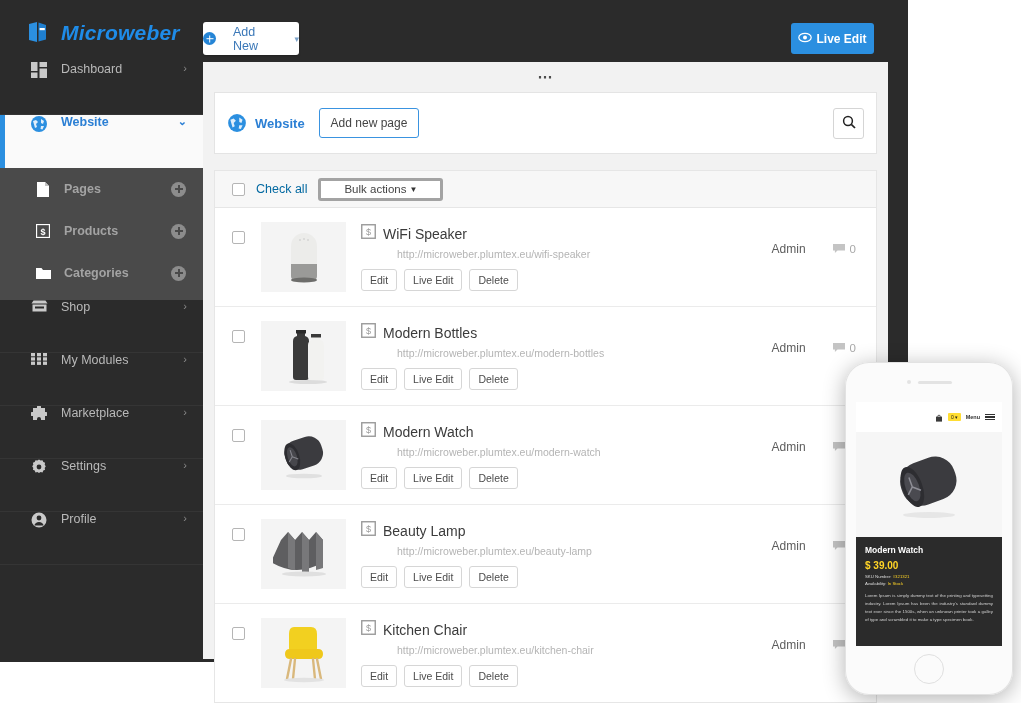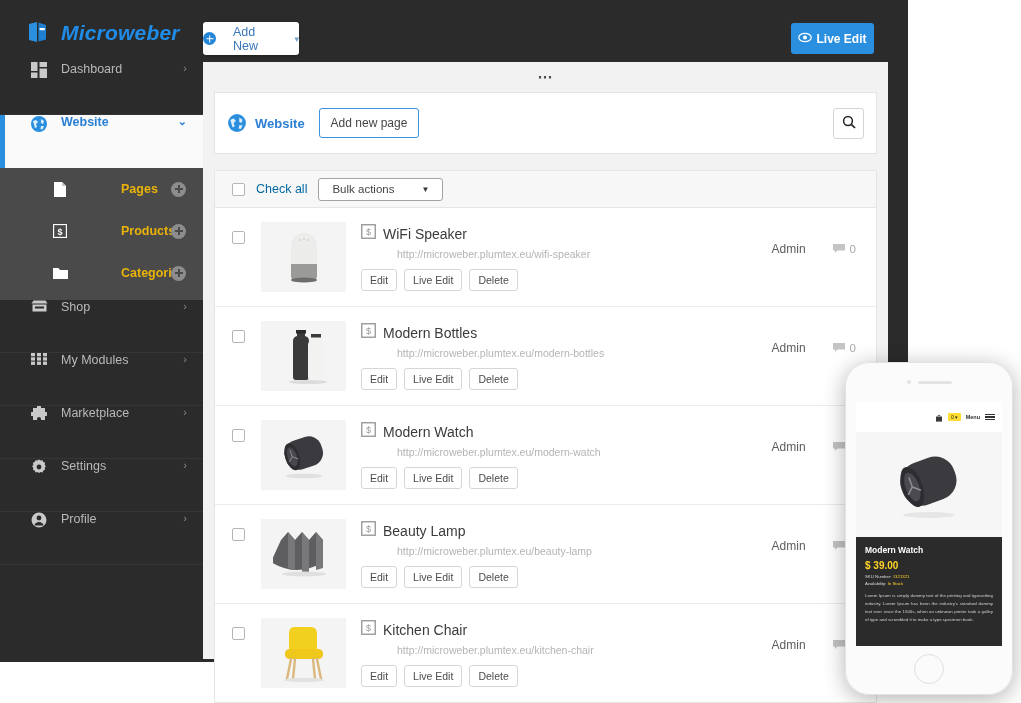--- a/index.html
+++ b/index.html
@@ -58,21 +58,21 @@
     border-bottom:none;
   }
   .nav-item.active::before {
     content:""; position:absolute; left:0; top:0; width:5px; height:100%; background:#2b8fe0;
   }
   .nav-item.active .chev { color:#2b7fd4; }
 
   .subnav { background:#4a4a4a; padding-bottom:6px; }
   .sub-item {
     position:relative; height:42px; display:flex; align-items:center;
-    padding-left:52px; color:#eab308; font-size:12.5px; font-weight:bold; cursor:pointer;gap:40px;
+    padding-left:35px; color:#a3a3a3; font-size:12.5px; font-weight:bold; cursor:pointer;
   }
   .sub-item .sub-ico { width:16px; margin-right:13px; display:flex; align-items:center; justify-content:center; }
   .plus-circle {
     position:absolute; right:17px; width:15px; height:15px; border-radius:50%;
     background:#8c8c8c; cursor:pointer;
   }
   .plus-circle::before, .plus-circle::after {
     content:""; position:absolute; background:#4a4a4a; left:50%; top:50%; transform:translate(-50%,-50%);
   }
   .plus-circle::before { width:8px; height:2px; }
@@ -99,22 +99,22 @@
     display:flex; align-items:center; justify-content:center; cursor:pointer;
   }
 
   .bulk-bar {
     margin:16px 11px 0; height:38px; background:#f7f7f7; border:1px solid #e6e6e6;
     display:flex; align-items:center; padding:0 17px; gap:11px;
   }
   .chk { width:13px; height:13px; border:1px solid #b5b5b5; background:#fff; border-radius:2px; cursor:pointer; flex:none;}
   .bulk-label { color:#0369a1; font-size:12.5px; }
   .bulk-select {
-    width:125px; height:23px; background:#fff; border:1px solid #a3a3a3; border-radius:3px;
-    font-size:11.5px; color:#444; display:flex; align-items:center; padding:0 13px;
+    width:125px; height:23px; background:#fff; border:3px solid #a3a3a3; border-radius:3px;
+    font-size:11.5px; color:#444; display:flex; align-items:center; padding:0 23px;
     justify-content:space-between; cursor:pointer;
   }
   .bulk-select .car { font-size:8px; color:#333; }
 
   
   .list { margin:0 11px; background:#fff; border:1px solid #e6e6e6; border-top:none; }
   .row { display:flex; align-items:flex-start; padding:14px 17px; border-bottom:1px solid #ebebeb; position:relative; }
   .row:last-child { border-bottom:none; }
   .row-chk { margin-top:9px; margin-right:16px; }
   .thumb {

